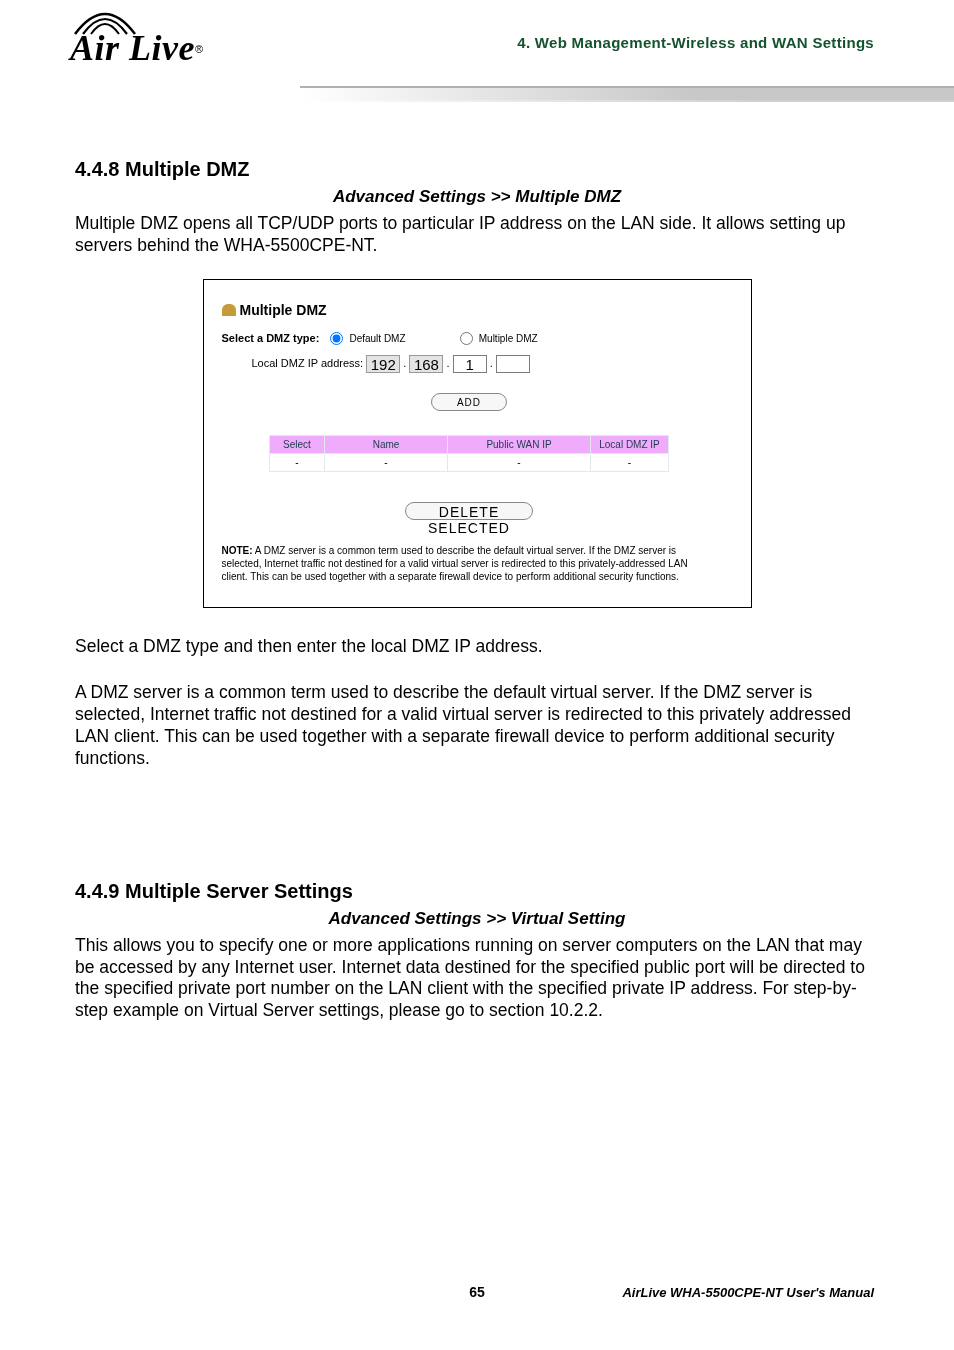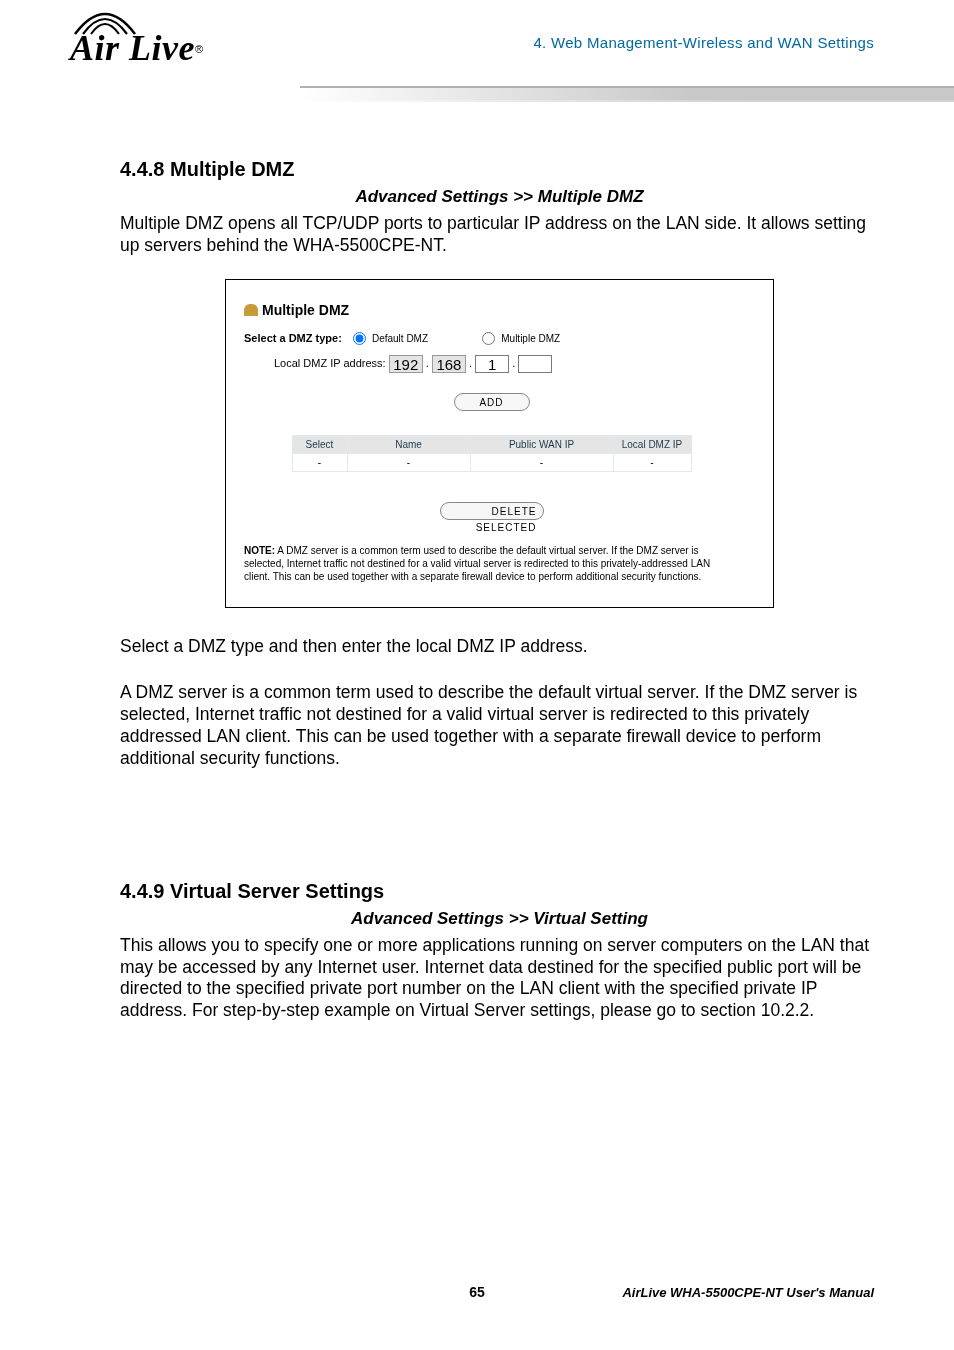--- a/index.html
+++ b/index.html
@@ -16,22 +16,23 @@
 
   .header-area {
     position: relative;
     height: 110px;
   }
   .header-text {
     position: absolute;
     right: 80px;
     top: 34px;
     font-size: 15px;
-    color: #0369a1;
+    color: #14532d;
     letter-spacing: 0.3px;
+    font-weight: bold;
   }
   .logo {
     position: absolute;
     left: 70px;
     top: 27px;
   }
   .logo-text {
     font-family: "Times New Roman", serif;
     font-weight: bold;
     font-style: italic;
@@ -63,21 +64,20 @@
     content:'';
     position:absolute;
     left:0; right:0; top:100%;
     height:2px;
     background:linear-gradient(to right, #fff 0%, #d0d0d0 70%);
   }
 
   .content {
     padding: 0 75px;
     padding-top: 48px;
-    margin-left: 45px;
   }
 
   .section-heading {
     font-weight: bold;
     font-size: 20px;
     margin: 0 0 6px 0;
   }
   .breadcrumb {
     font-weight: bold;
     font-style: italic;
@@ -146,36 +146,36 @@
     width: 76px;
     height: 18px;
     line-height: 16px;
     text-align: center;
     border: 1px solid #888;
     border-radius: 10px;
     font-size: 10px;
     background: #f7f7f7;
     letter-spacing: 1px;
   }
-  .oval-btn.big { width: 104px; height: 18px; font-size:10px; letter-spacing:1px;text-align:right;}
+  .oval-btn.big { width: 128px; height: 18px; font-size:14px; letter-spacing:1px;}
 
   table.tbl {
     border-collapse: collapse;
     width: 400px;
     margin: 0 auto 30px auto;
     font-size: 10px;
   }
   table.tbl th, table.tbl td {
     border: 1px solid #e0e9ec;
     padding: 3px 6px;
     text-align: center;
     font-weight: normal;
   }
   table.tbl th {
-    background: #e5e5e5;
+    background: #f0abfc;
     color: #1c3a4b;
   }
   .note {
     font-size: 10px;
     line-height: 1.3;
     margin-top: 10px;
   }
   .note .strong { font-weight: bold; }
 
   .footer {
@@ -269,21 +269,21 @@
     <button class="oval-btn big">DELETE SELECTED</button>
 
     <p class="note">
       <span class="strong">NOTE:</span><span> A DMZ server is a common term used to describe the default virtual server. If the DMZ server is selected, Internet traffic not destined for a valid virtual server is redirected to this privately-addressed LAN client. This can be used together with a separate firewall device to perform additional security functions.</span>
     </p>
   </div>
 
   <p class="body-text" style="margin-bottom:24px">Select a DMZ type and then enter the local DMZ IP address.</p>
   <p class="body-text" style="margin-bottom:110px">A DMZ server is a common term used to describe the default virtual server. If the DMZ server is selected, Internet traffic not destined for a valid virtual server is redirected to this privately addressed LAN client. This can be used together with a separate firewall device to perform additional security functions.</p>
 
-  <h3 class="section-heading">4.4.9 Virtual Server Settings</h3>
+  <h3 class="section-heading">4.4.9 Multiple Server Settings</h3>
   <p class="breadcrumb">Advanced Settings &gt;&gt; Virtual Setting</p>
   <p class="body-text">This allows you to specify one or more applications running on server computers on the LAN that may be accessed by any Internet user. Internet data destined for the specified public port will be directed to the specified private port number on the LAN client with the specified private IP address.   For step-by-step example on Virtual Server settings, please go to section 10.2.2.</p>
 
 </div>
 
 <div class="footer">
   <span class="footer-page">65</span>
 </div>
 <div class="footer-right">AirLive WHA-5500CPE-NT User's Manual</div>
 

